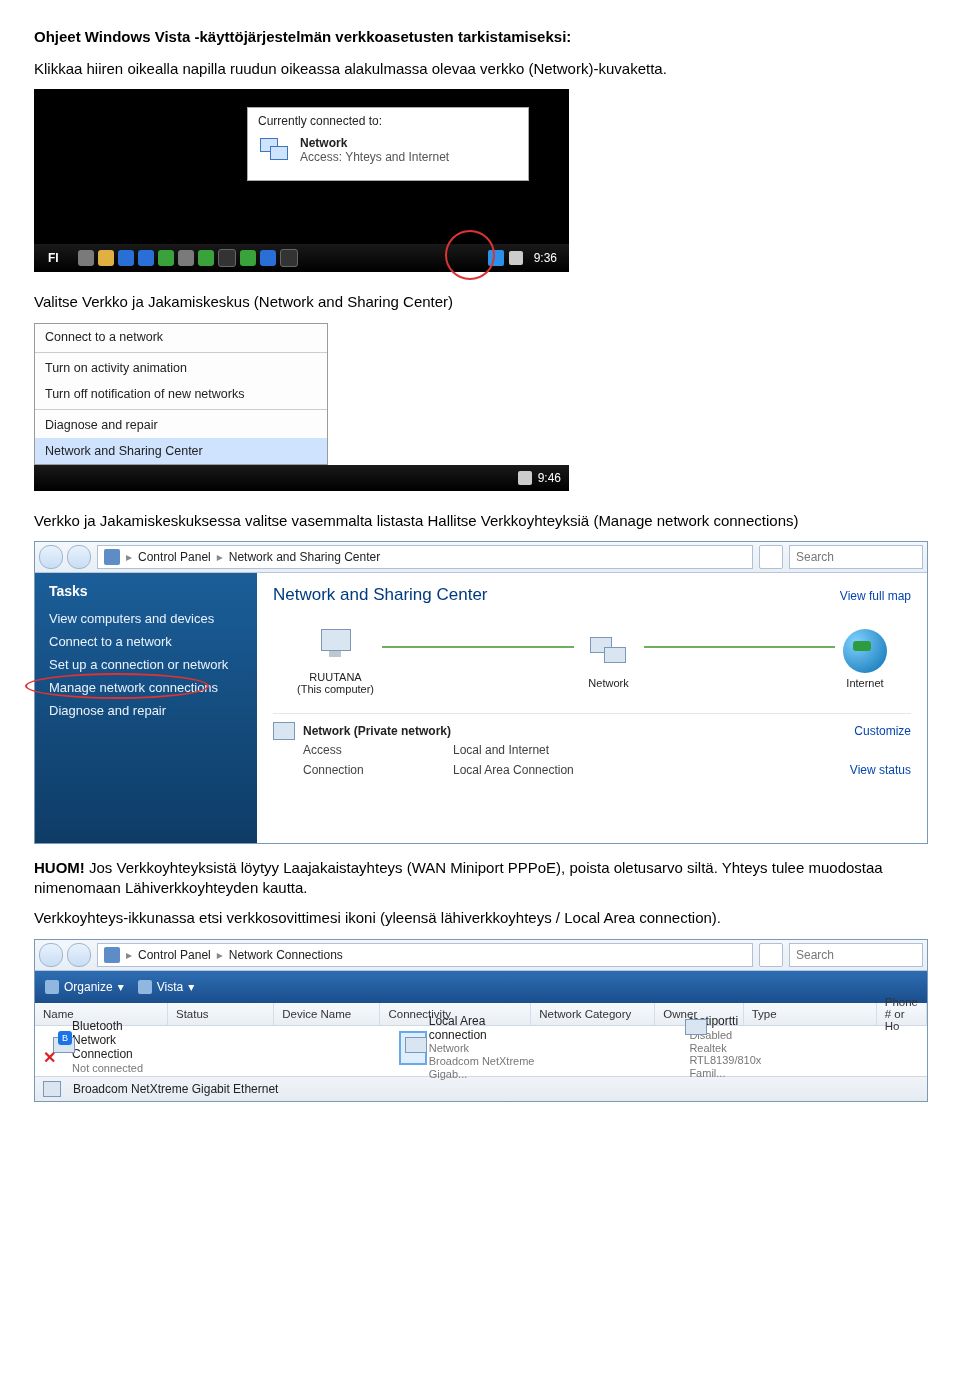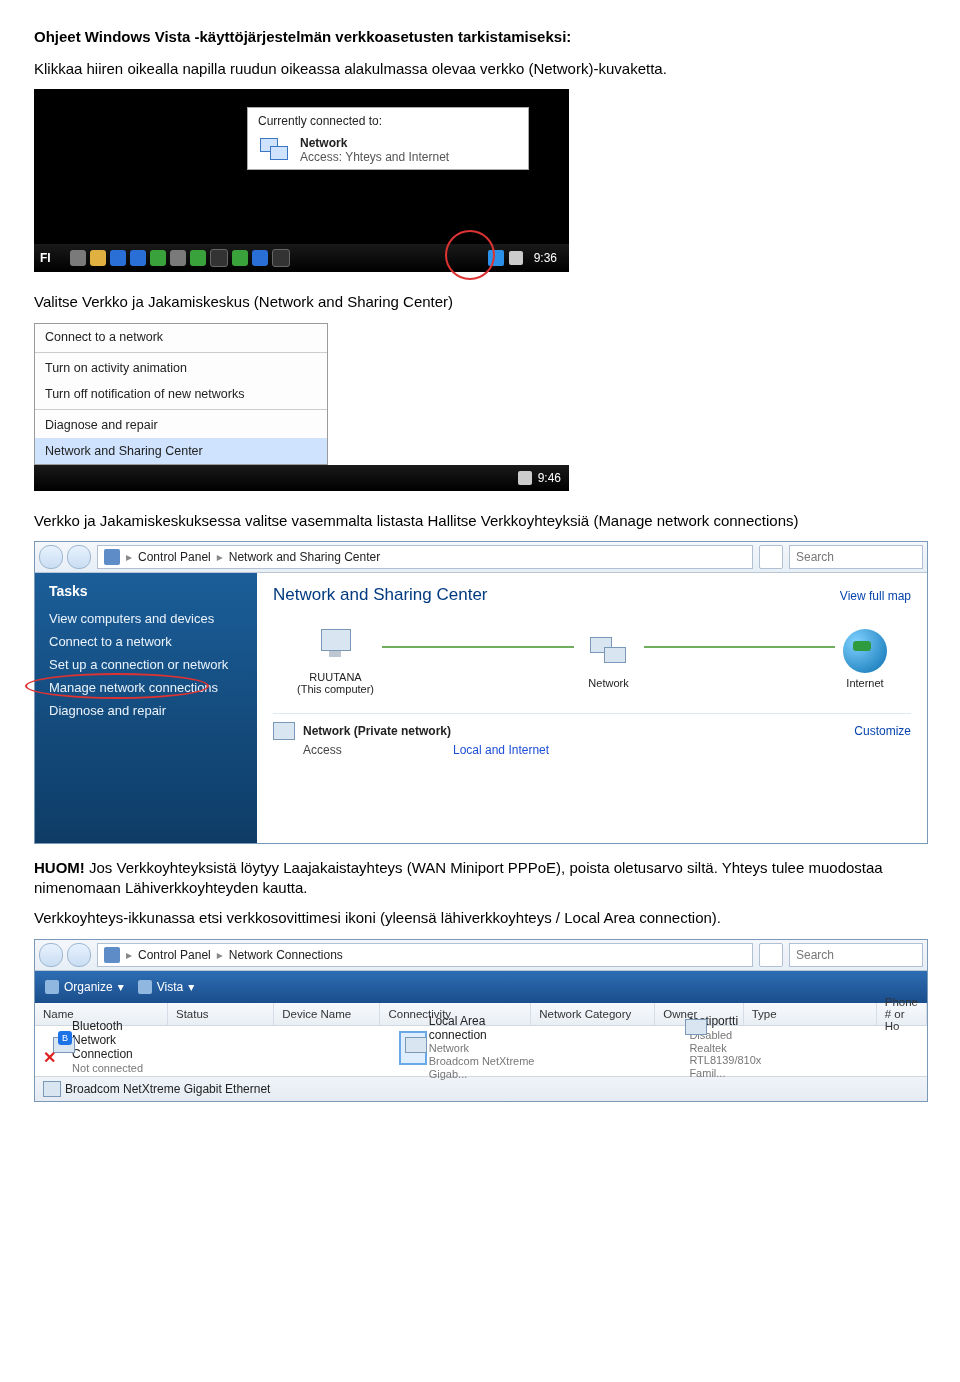--- a/index.html
+++ b/index.html
@@ -27,21 +27,21 @@
     height: 155px;
     background: #000;
   }
   .popup1 .box {
     position: absolute;
     right: 40px;
     top: 18px;
     width: 260px;
     background: #fff;
     border: 1px solid #aaa;
-    padding: 6px 10px 5px 10px;
+    padding: 6px 10px 16px 10px;
     font-size: 12px;
     color: #222;
   }
   .popup1 .box .l1 { margin-bottom: 8px; }
   .popup1 .box .row { display: flex; align-items: center; gap: 8px; }
   .popup1 .box .netname { font-weight: bold; }
   .popup1 .box .access { color: #555; }
   .mon-icon {
     width: 34px; height: 28px; position: relative;
   }
@@ -55,21 +55,21 @@
   }
   .taskbar {
     height: 28px;
     background: linear-gradient(#1a1a1a,#000);
     display: flex;
     align-items: center;
     gap: 5px;
     padding: 0 6px;
     position: relative;
   }
-  .taskbar .lang { color: #fff; font-size: 12px; font-weight: bold; margin-right: 14px; }
+  .taskbar .lang { color: #fff; font-size: 12px; font-weight: bold; margin-right: 14px; margin-left: 8px; }
   .taskbar .tray { display: flex; gap: 4px; align-items: center; }
   .taskbar .ticon {
     width: 16px; height: 16px; border-radius: 3px;
     display: inline-block;
   }
   .i-green { background: #3aa23a; }
   .i-blue  { background: #2a6fd6; }
   .i-yellow{ background: #e0b040; }
   .i-gray  { background: #7a7a7a; }
   .i-black { background: #333; border:1px solid #666; }
@@ -182,21 +182,21 @@
   .shot3 .sect {
     border-top:1px solid #e1e7ee;
     padding: 8px 0 4px 0;
   }
   .shot3 .sect .srow { display:flex;align-items:center;gap:8px; }
   .shot3 .sect .srow .si{width:20px;height:16px;background:#d9e6f2;border:1px solid #7a99b8;}
   .shot3 .sect .srow .sname{font-weight:bold;}
   .shot3 .sect .srow .cust{color:#0645ad;margin-left:auto;}
   .shot3 .sect .kv { display:flex;padding:3px 0 3px 30px; }
   .shot3 .sect .kv .k{width:150px;color:#444;}
-  .shot3 .sect .kv .v{color:#1d4ed8;}
+  .shot3 .sect .kv .v{color:#404040;}
   .shot3 .sect .kv .vs{color:#0645ad;margin-left:auto;}
 
   
   .shot4 {
     width: 100%;
     margin: 4px 0 0 0;
     border: 1px solid #7a99b8;
     font-size: 12px;
     color: #222;
   }
@@ -225,21 +225,21 @@
   .shot4 .rows { padding:4px 6px 10px 6px; }
   .shot4 .row { display:flex;align-items:center;height:36px; }
   .shot4 .row .cell{padding:0 8px;}
   .shot4 .row .icn{width:32px;height:30px;position:relative;margin-right:4px;}
   .shot4 .row .icn.mon::before{content:"";position:absolute;left:4px;top:4px;width:20px;height:14px;background:#d9e6f2;border:1px solid #7a99b8;}
   .shot4 .row .icn.mon.sel{outline:2px solid #6aa9e8;background:#dfeeff;}
   .shot4 .row .redx{position:absolute;left:-6px;bottom:-4px;color:#d22;font-size:16px;font-weight:bold;}
   .shot4 .row .bt{position:absolute;right:-4px;top:-2px;width:14px;height:14px;background:#1c73e8;border-radius:3px;color:#fff;font-size:9px;line-height:14px;text-align:center;}
   .shot4 .row .two { display:flex;flex-direction:column;line-height:1.15;}
   .shot4 .row .two .sub{color:#777;font-size:11px;}
-  .shot4 .statusbar{border-top:1px solid #d0d8e2;background:linear-gradient(#f0f4f9,#e5ebf2);padding:4px 8px;display:flex;align-items:center;gap:4px;}
+  .shot4 .statusbar{border-top:1px solid #d0d8e2;background:linear-gradient(#f0f4f9,#e5ebf2);padding:4px 8px;display:flex;align-items:center;gap:12px;}
   .shot4 .statusbar .si{width:16px;height:14px;background:#d9e6f2;border:1px solid #7a99b8;}
 </style>
 </head>
 <body>
 
 <div class="heading">Ohjeet Windows Vista -käyttöjärjestelmän verkkoasetusten tarkistamiseksi:</div>
 <div class="para">Klikkaa hiiren oikealla napilla ruudun oikeassa alakulmassa olevaa verkko (Network)-kuvaketta.</div>
 
 <div class="shot1">
   <div class="popup1">
@@ -346,20 +346,25 @@
       <div class="sect">
         <div class="srow">
           <span class="si"></span>
           <span class="sname">Network (Private network)</span>
           <span class="cust">Customize</span>
         </div>
         <div class="kv">
           <span class="k">Access</span>
           <span class="v">Local and Internet</span>
         </div>
+        <div class="kv">
+          <span class="k">Connection</span>
+          <span class="v">Local Area Connection</span>
+          <span class="vs">View status</span>
+        </div>
       </div>
     </div>
   </div>
 </div>
 
 <div class="para huom-line">
   <span class="huom">HUOM!</span><span> Jos Verkkoyhteyksistä löytyy Laajakaistayhteys (WAN Miniport PPPoE), poista oletusarvo siltä. Yhteys tulee muodostaa nimenomaan Lähiverkkoyhteyden kautta.</span>
 </div>
 <div class="para">Verkkoyhteys-ikkunassa etsi verkkosovittimesi ikoni (yleensä lähiverkkoyhteys / Local Area connection).</div>
 

